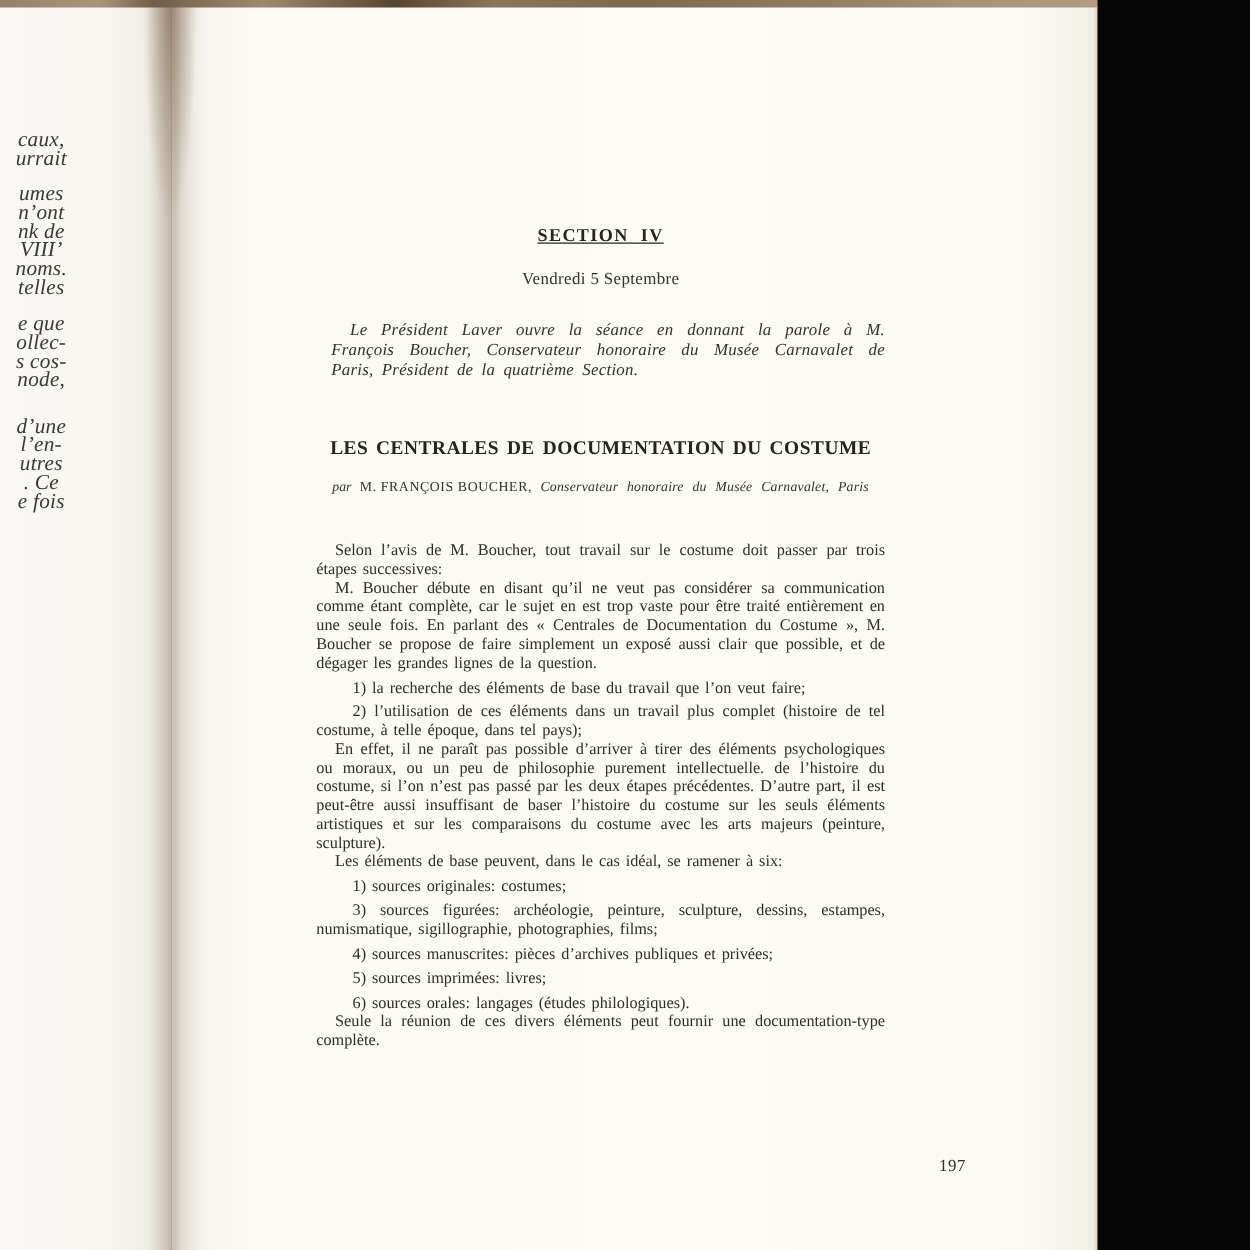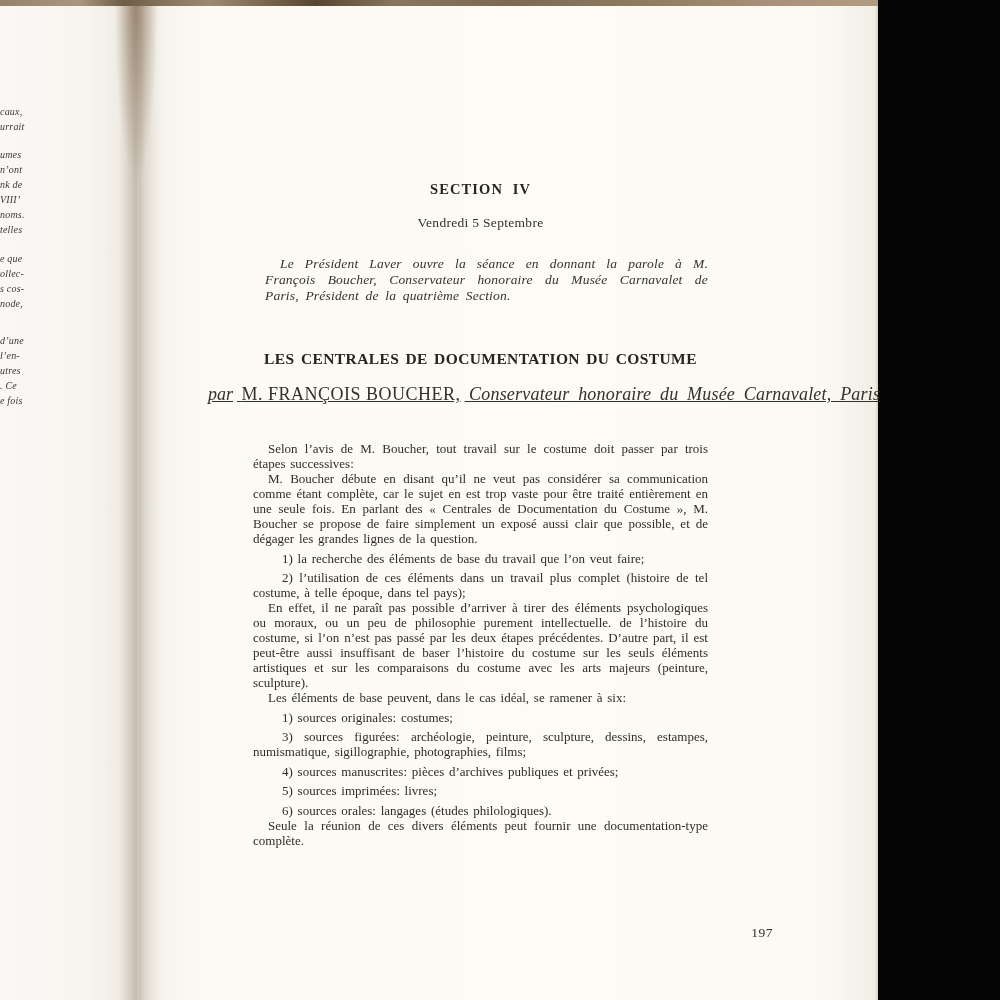--- a/index.html
+++ b/index.html
@@ -55,23 +55,23 @@
     background:
       radial-gradient(ellipse 40% 100% at 50% 0%,
         rgba(118,90,62,0.55) 0%, rgba(118,90,62,0.22) 45%, rgba(118,90,62,0) 75%);
     z-index: 4;
     pointer-events: none;
   }
   
   .fragments {
     position: absolute; top: 99px; left: 0;
     width: 66px;
-    text-align: left;
+    text-align: center;
     font-style: italic;
-    font-size: 10px;
+    font-size: 17px;
     line-height: 15px;
     color: #3b3934;
     letter-spacing: 0.2px;
     z-index: 5;
   }
   .frag-group { margin: 0; }
   .frag-group.g2 { margin-top: 13px; }
   .frag-group.g3 { margin-top: 14px; }
   .frag-group.g4 { margin-top: 22px; }
   .frag { display: block; white-space: nowrap; }
@@ -82,20 +82,21 @@
     width: 455px;
   }
   .section-heading {
     margin: 176px 0 0 0;
     font-size: 14.5px;
     font-weight: bold;
     text-align: center;
     letter-spacing: 1.1px;
     word-spacing: 5px;
     color: #27251f;
+    text-decoration: underline;
   }
   .dateline {
     margin-top: 17px;
     font-size: 13.5px;
     text-align: center;
     letter-spacing: 0.3px;
     color: #33312b;
   }
   .intro {
     margin: 25px 0 0 12px;
@@ -115,23 +116,22 @@
     text-align: center;
     letter-spacing: 0.4px;
     word-spacing: 2px;
     color: #26241e;
     white-space: nowrap;
   }
   .byline {
     margin: 16px -45px 0 -45px;
     text-align: center;
     white-space: nowrap;
-    font-size: 18px;
+    font-size: 11px;
     color: #33312b;
-    text-decoration: underline;
   }
   .byline .by-pre { font-style: italic; margin-right: 4px; }
   .byline .by-author { letter-spacing: 0.5px; margin-right: 4px; }
   .byline .by-aff { font-style: italic; word-spacing: 4px; letter-spacing: 0.2px; }
 
   .body-text {
     margin-top: 36px;
     font-size: 13px;
     line-height: 15px;
     text-align: justify;

